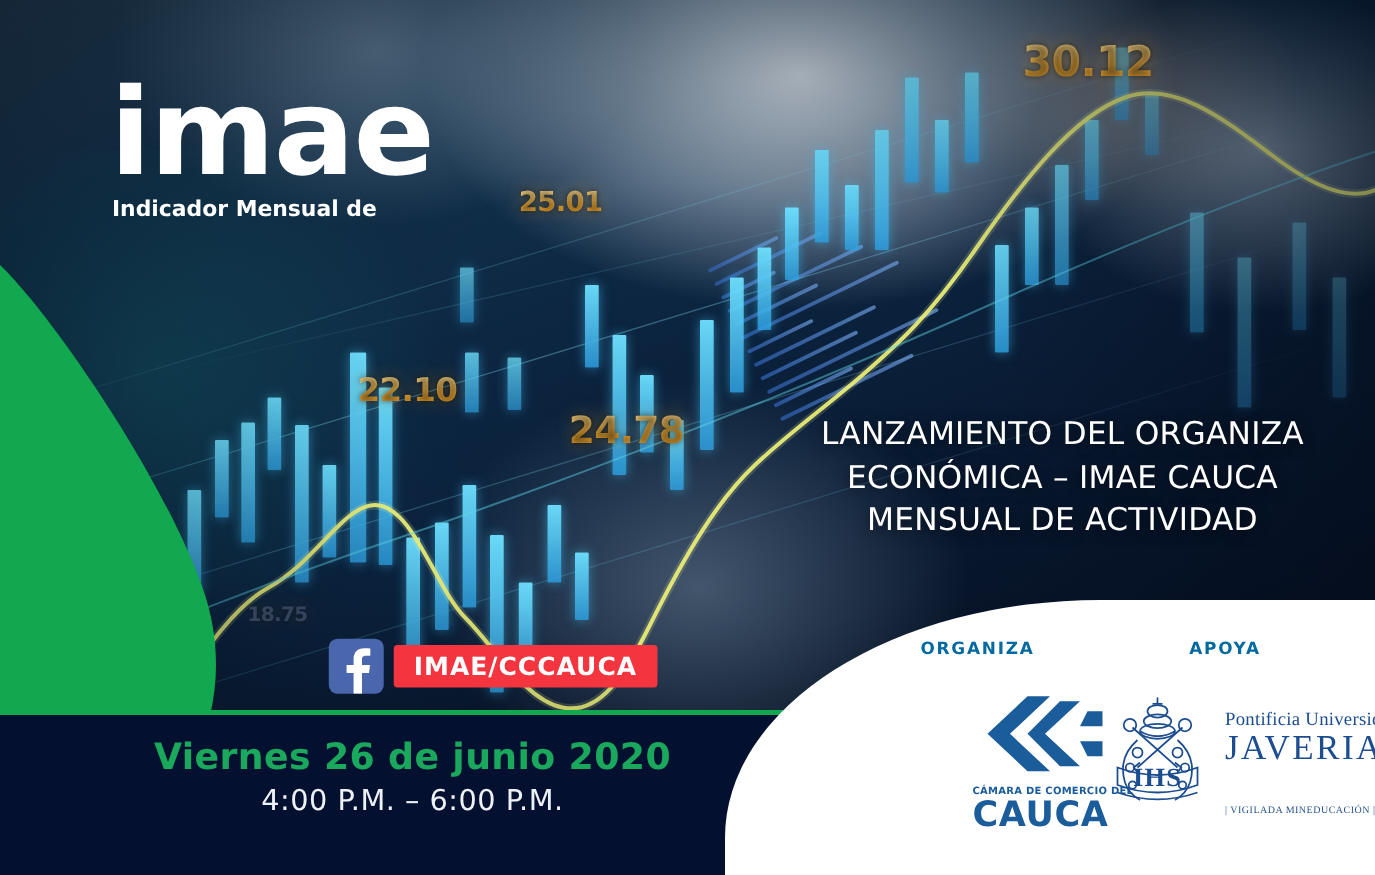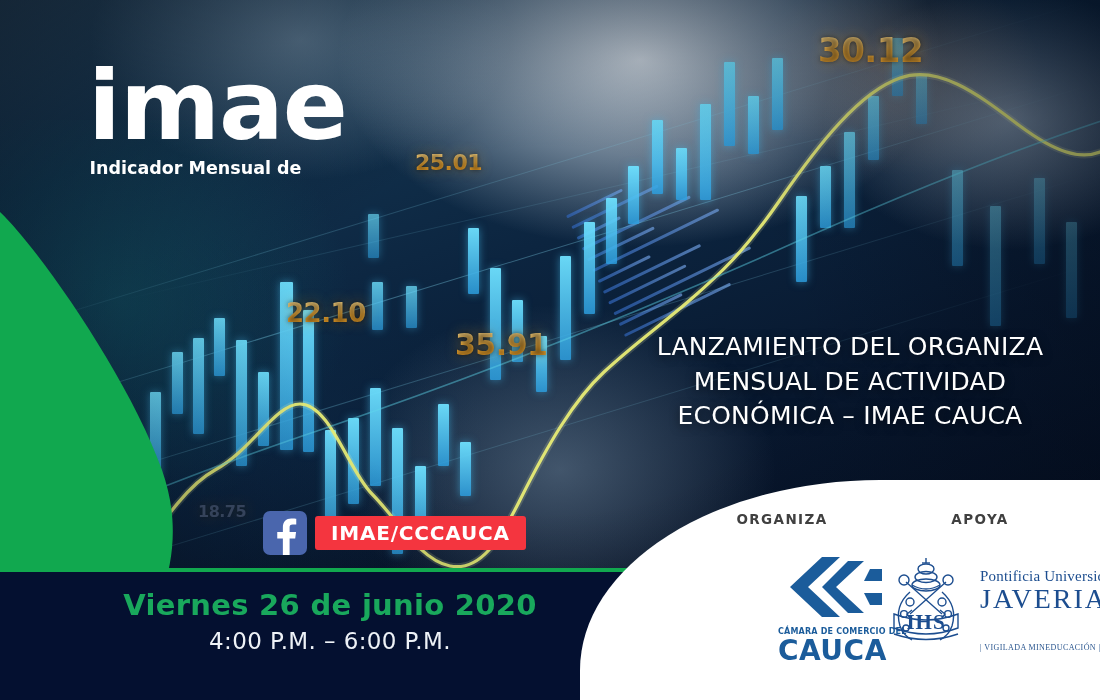--- a/index.html
+++ b/index.html
@@ -69,21 +69,21 @@
     letter-spacing:-0.5px;
     color:#f6a623;
     text-shadow:0 0 5px rgba(0,0,0,0.55), 0 0 14px rgba(246,166,35,0.35);
   }
   .num.gold { background:linear-gradient(180deg,#ffe9a8 0%,#f6b23d 55%,#d98b18 100%);
               -webkit-background-clip:text; background-clip:text; color:transparent; }
   .num.n3012 { left:818px; top:30px;  font-size:34px; opacity:0.92; filter:blur(0.5px); }
   .num.n2501 { left:415px; top:150px; font-size:22px; }
   .num.n2210 { left:286px; top:298px; font-size:26px; }
   .num.n2478 { left:455px; top:327px; font-size:30px; }
-  .num.n1875 { left:198px; top:502px; font-size:16px; color:#5a6274;
+  .num.n1875 { left:198px; top:482px; font-size:16px; color:#5a6274;
                background:none; -webkit-text-fill-color:#59627a; opacity:0.55; filter:blur(0.6px); }
 
   
   .green-blob { position:absolute; left:0; top:0; width:220px; height:700px; }
 
   
   .logo { position:absolute; left:88px; top:62px; }
   .logo-word {
     font-family:"DejaVu Sans", sans-serif;
     font-size:96px; font-weight:600; line-height:0.92;
@@ -144,21 +144,21 @@
   
   .sponsor-panel {
     position:absolute; right:0; top:480px; width:520px; height:220px;
     background:#ffffff;
     border-top-left-radius:300px 190px;
     overflow:hidden;
   }
   .sp-label {
     position:absolute; top:31px;
     font-family:"DejaVu Sans", sans-serif;
-    font-size:13.5px; font-weight:700; letter-spacing:1.4px; color:#404040;
+    font-size:13.5px; font-weight:700; letter-spacing:1.4px; color:#0369a1;
     text-align:center;
   }
   .sp-label.organiza { left:122px; width:160px; }
   .sp-label.apoya    { left:320px; width:160px; }
 
   .ccc-logo { position:absolute; left:198px; top:75px; width:108px; text-align:center; }
   .ccc-sub {
     font-family:"DejaVu Sans", sans-serif; font-size:8px; font-weight:700;
     letter-spacing:0.2px; color:#1b5c9b; margin-top:4px; white-space:nowrap;
   }
@@ -270,39 +270,39 @@
              C 1055,152 1080,160 1100,152" fill="none" stroke="#ffffb0" stroke-width="7" stroke-linecap="round" opacity="0.16"></path>
     <path d="M -20,560 C 80,520 200,470 320,430 C 460,382 620,320 760,258
              C 880,204 1000,154 1110,118" fill="none" stroke="#5fd6ea" stroke-width="1.6" opacity="0.45"></path>
   </svg>
 
   <div class="bg-vignette"></div>
 
   <div class="num gold n3012">30.12</div>
   <div class="num gold n2501">25.01</div>
   <div class="num gold n2210">22.10</div>
-  <div class="num gold n2478">35.91</div>
+  <div class="num gold n2478">24.78</div>
   <div class="num n1875">18.75</div>
 
   <svg class="green-blob" viewBox="0 0 220 700" preserveAspectRatio="none">
     <path d="M 0,212 C 40,250 130,380 162,470 C 186,538 168,600 128,660
              C 110,686 96,694 86,700 L 0,700 Z" fill="#11a84f"></path>
   </svg>
 
   <div class="logo">
     <div class="logo-word">imae</div>
     <div class="logo-sub">
       <div>Indicador Mensual de</div>
     </div>
   </div>
 
   <div class="headline">
     <div>LANZAMIENTO DEL ORGANIZA</div>
+    <div>ECONÓMICA – IMAE CAUCA</div>
     <div>MENSUAL DE ACTIVIDAD</div>
-    <div>ECONÓMICA – IMAE CAUCA</div>
   </div>
 
   <div class="fb-row">
     <div class="fb-icon">
       <svg width="44" height="44" viewBox="0 0 44 44">
         <path d="M26.6 44 V27.4 h5.6 l0.84-6.5 h-6.44 v-4.15 c0-1.88 0.52-3.16 3.22-3.16 l3.44-0.001 V7.77
                  c-0.6-0.08-2.64-0.26-5.02-0.26 -4.97 0-8.37 3.03-8.37 8.6 v4.8 h-5.62 v6.5 h5.62 V44 Z" fill="#ffffff"></path>
       </svg>
     </div>
     <div class="live-badge">IMAE/CCCAUCA</div>

